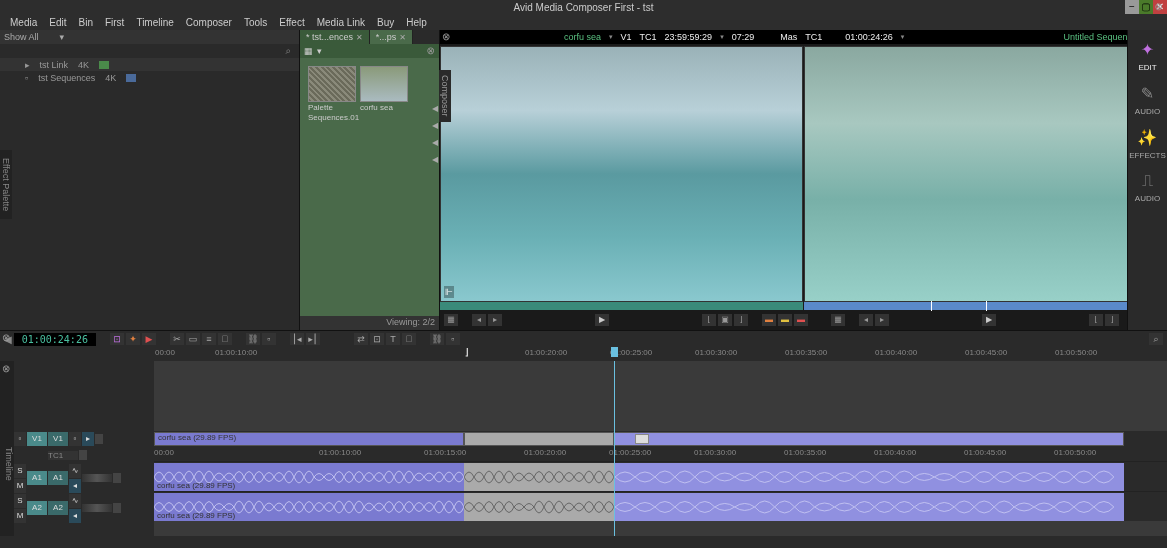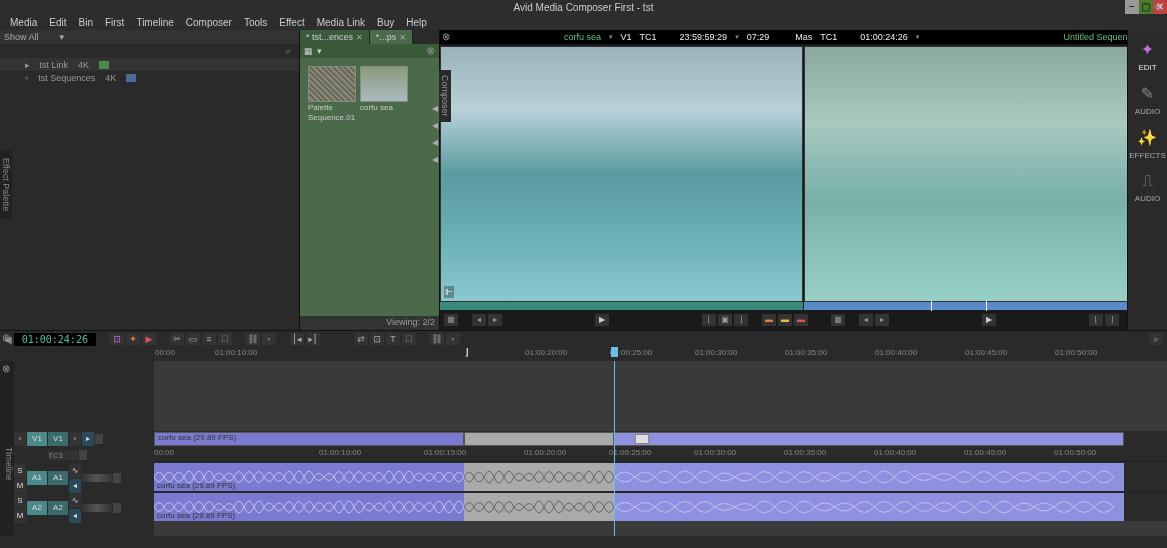--- a/index.html
+++ b/index.html
@@ -213,40 +213,40 @@
     </div>
     <div class="bin-toolbar">
       <span class="bin-tool-icon">▦</span>
       <span class="bin-tool-icon">▾</span>
       <span class="close-x" style="right:4px;top:15px;">⊗</span>
     </div>
     <div class="bin-content">
       <div class="clip-thumb">
         <div class="clip-img seq"></div>
         <div class="clip-label">Palette</div>
-        <div class="clip-label">Sequence.01</div>
+        <div class="clip-label">Sequences.01</div>
       </div>
       <div class="clip-thumb">
         <div class="clip-img"></div>
         <div class="clip-label">corfu sea</div>
       </div>
     </div>
     <div class="bin-status">Viewing: 2/2</div>
     <div class="vtab-composer">Composer</div>
   </div>
 
   <div class="viewer-panel">
     <span class="close-x" style="left:2px;top:1px">⊗</span>
     <div class="viewer-top">
       <span style="width:110px"></span>
       <span class="vt-green">corfu sea</span>
       <span class="vt-arrow">▾</span>
       <span class="vt-white">V1</span>
       <span class="vt-white">TC1</span>
-      <span class="vt-white" style="margin-left:15px">23:59:59:29</span>
+      <span class="vt-white" style="">23:59:59:29</span>
       <span class="vt-arrow">▾</span>
       <span class="vt-white">07:29</span>
       <span style="width:10px"></span>
       <span class="vt-white">Mas</span>
       <span class="vt-white">TC1</span>
       <span class="vt-white" style="margin-left:15px">01:00:24:26</span>
       <span class="vt-arrow">▾</span>
       <span class="vt-right">Untitled Sequence.01</span>
       <span class="vt-arrow">▾</span>
     </div>

